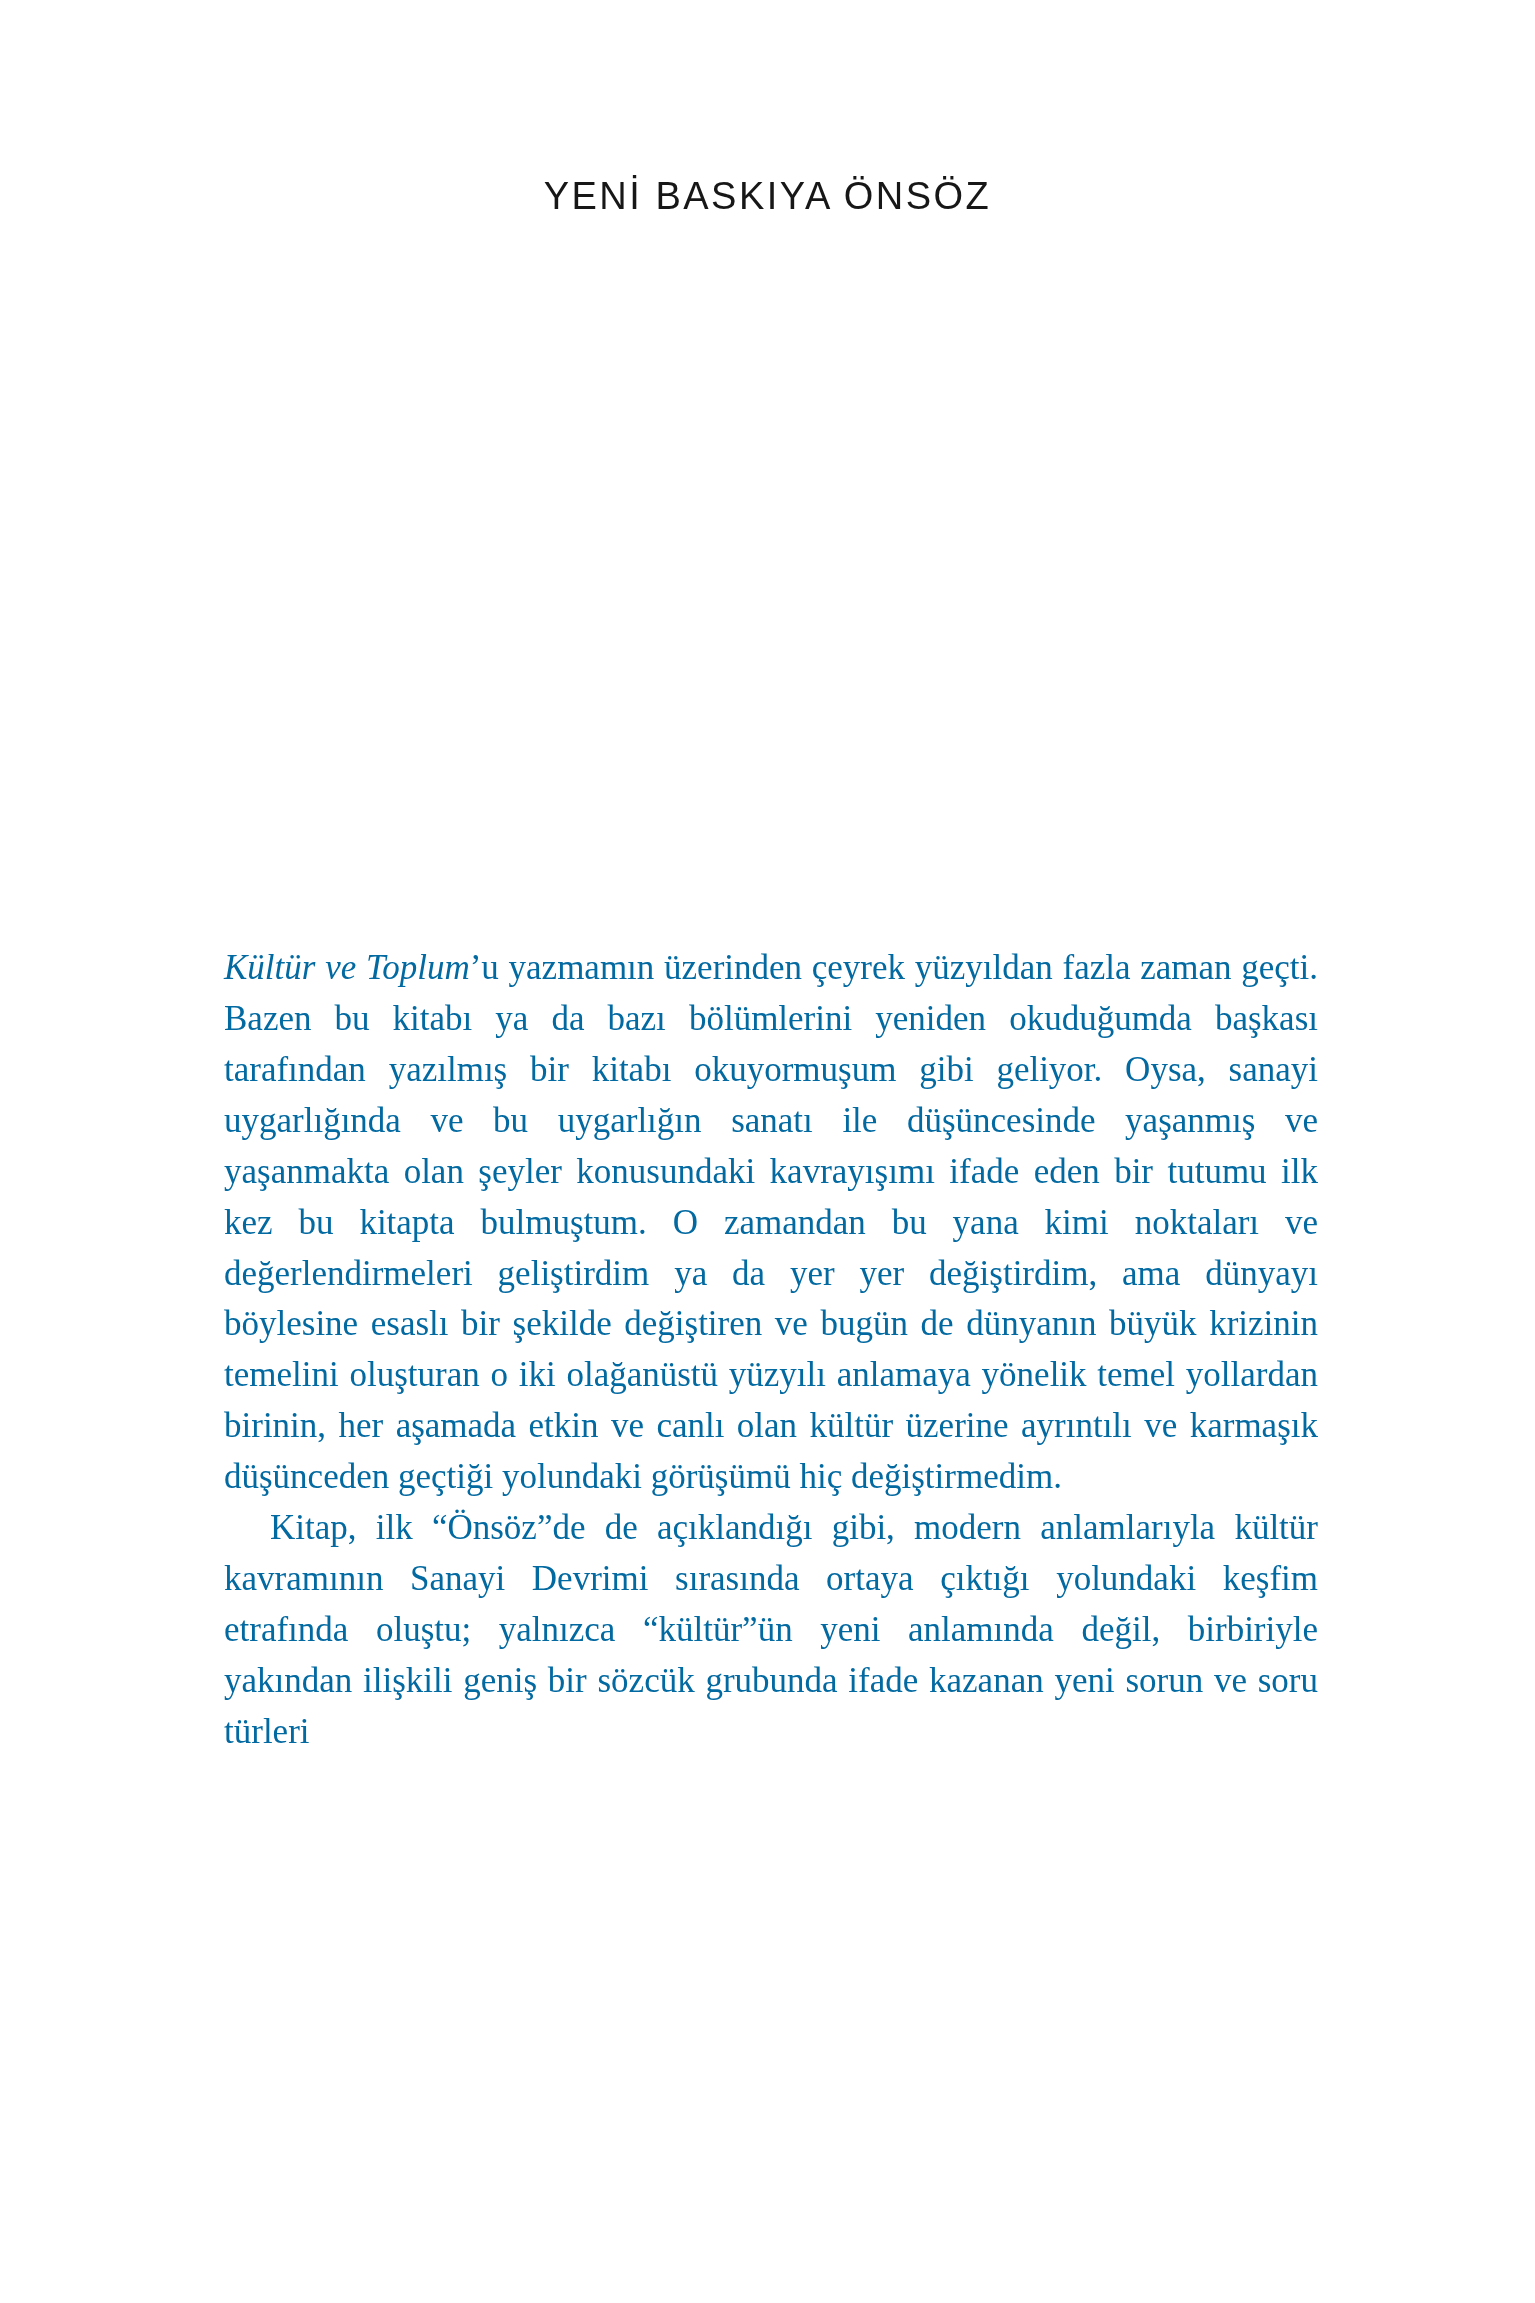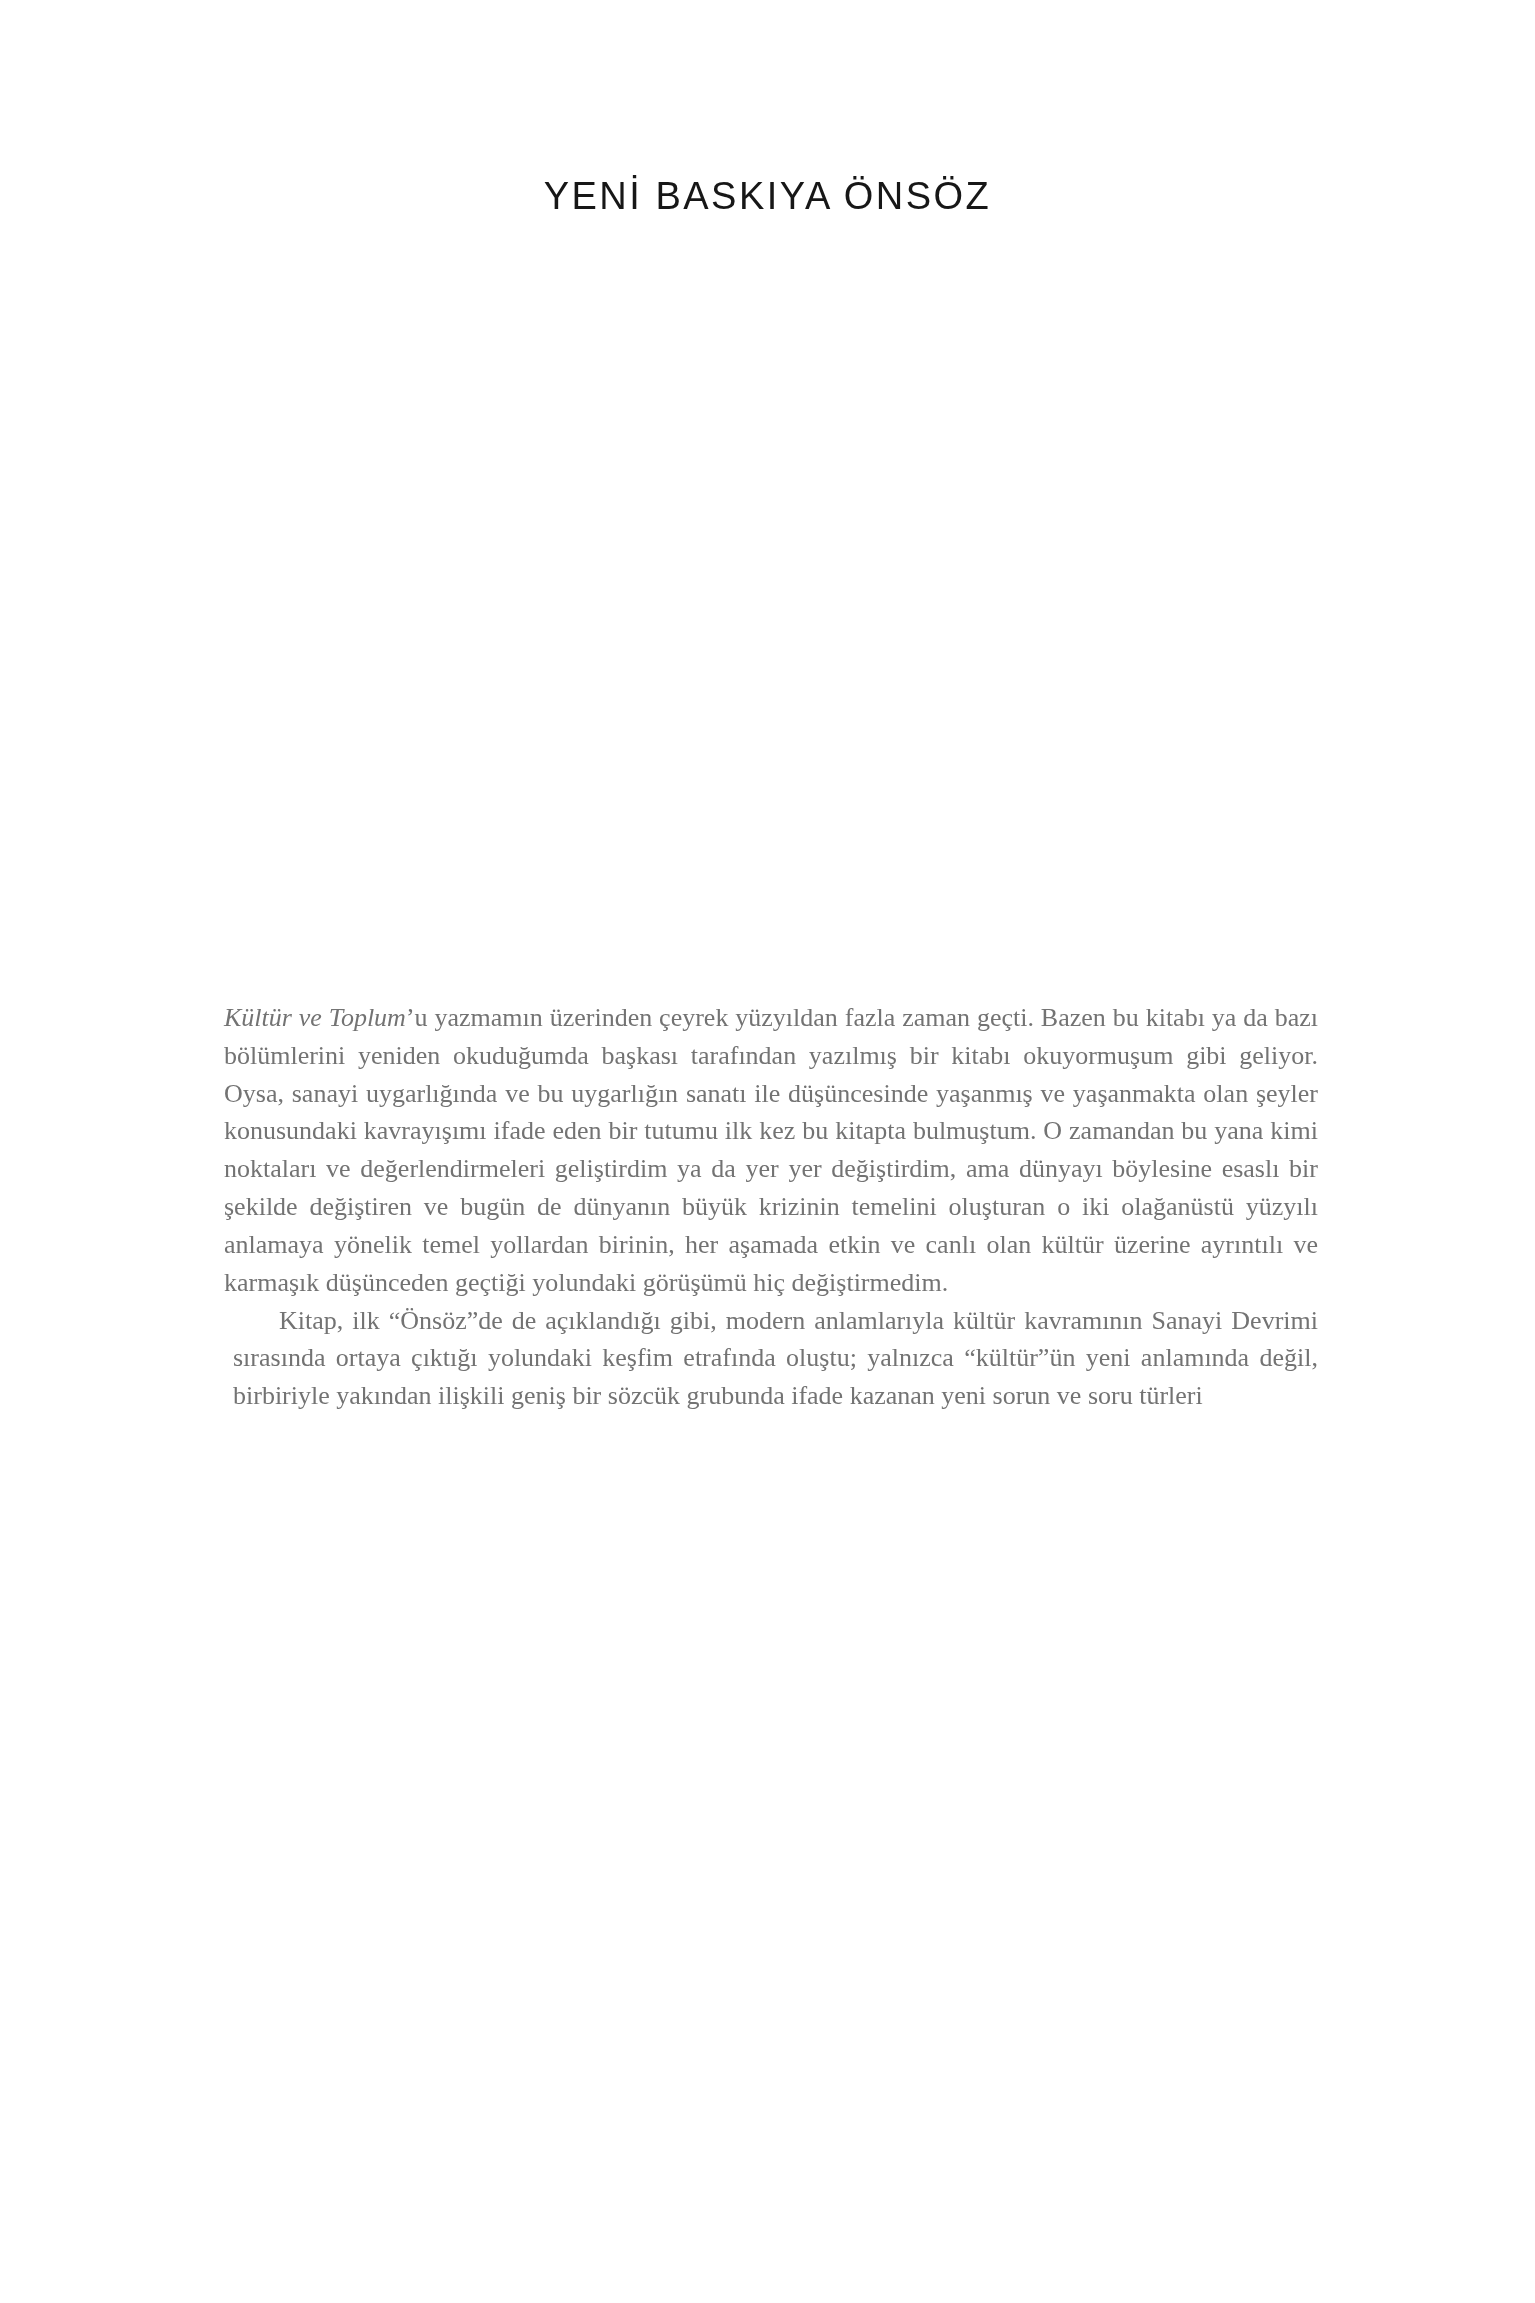--- a/index.html
+++ b/index.html
@@ -30,38 +30,37 @@
     text-align: center;
     font-family: "Liberation Sans", sans-serif;
     font-size: 38px;
     letter-spacing: 2.5px;
     font-weight: 400;
     color: #171717;
   }
 
   .text-block {
     position: absolute;
-    top: 999px;
+    top: 943px;
     left: 224px;
     width: 1094px;
-    font-size: 26px;
+    font-size: 35px;
     line-height: 1.455;
     text-align: justify;
     text-justify: inter-word;
-    color: #737373;
+    color: #0369a1;
     -webkit-font-smoothing: antialiased;
   }
 
   .text-block p {
     margin: 0;
   }
 
   .text-block p.indent {
     text-indent: 46px;
-    margin-left: 9px;
   }
 
   .text-block em {
     font-style: italic;
   }
 
   .folio {
     position: absolute;
     left: 0;
     top: 2155px;

